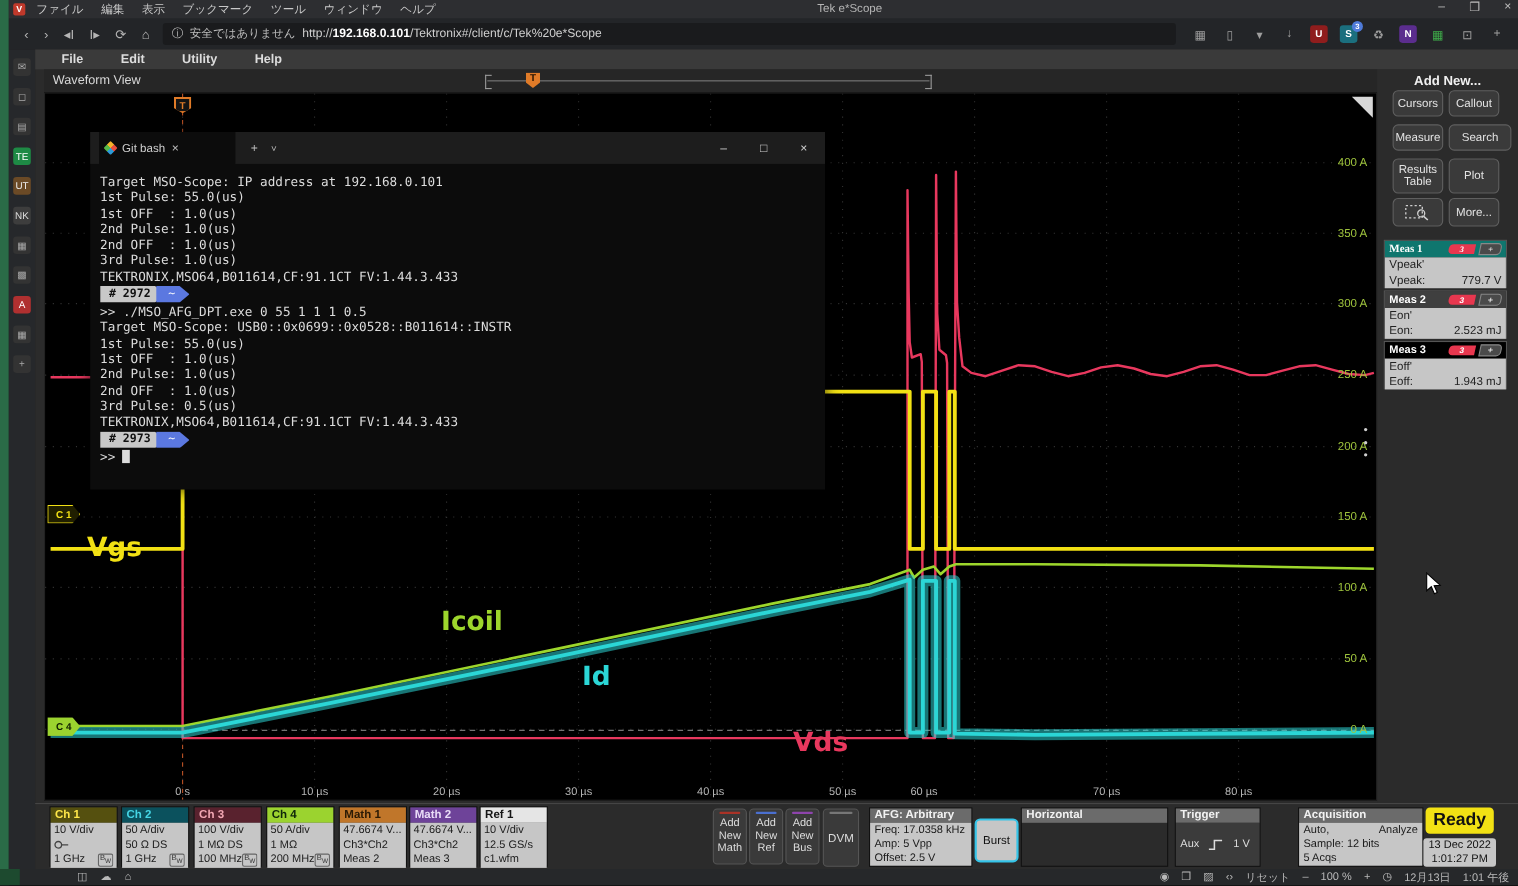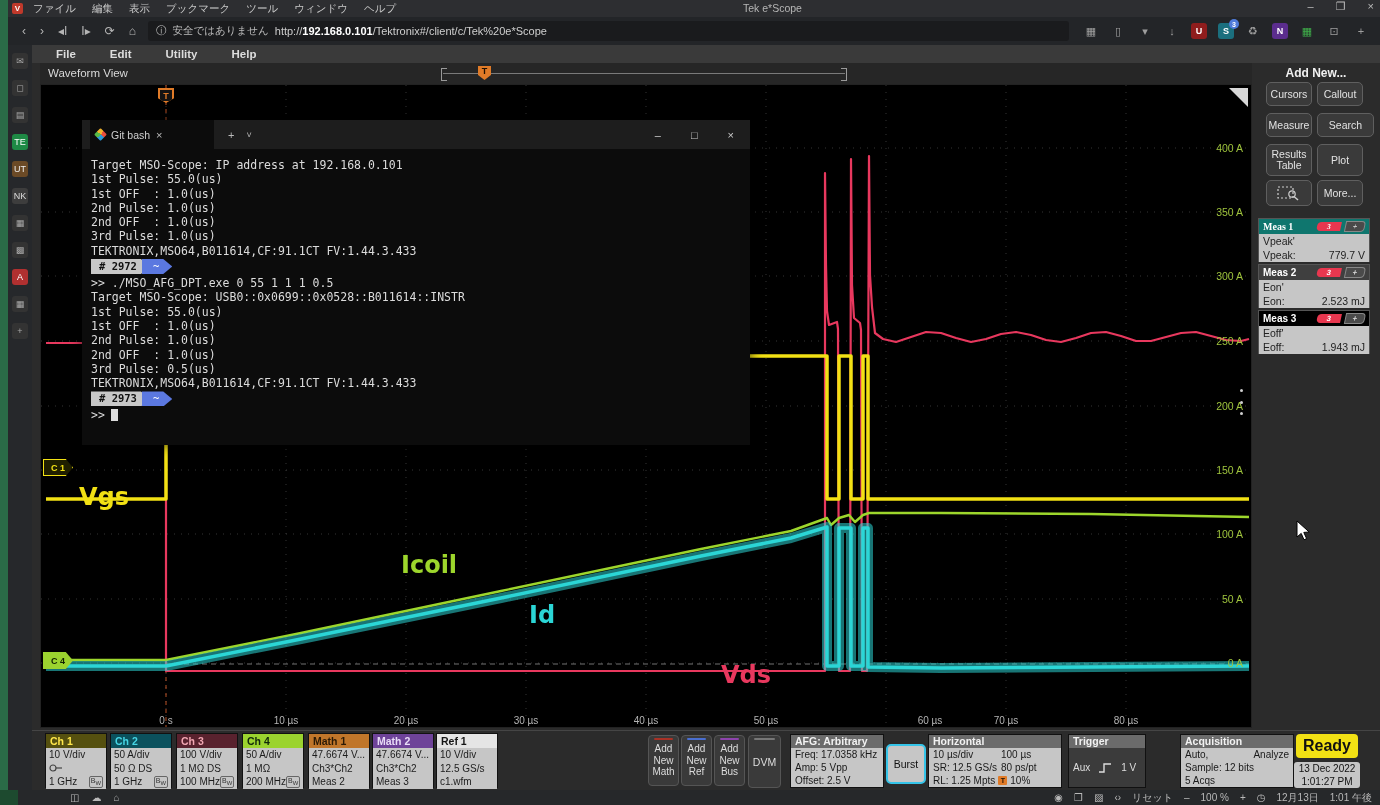--- a/index.html
+++ b/index.html
@@ -245,21 +245,21 @@
           <div class="amp-label" style="left: 1150px; top: 385px;">150 A</div>
           <div class="amp-label" style="left: 1150px; top: 449px;">100 A</div>
           <div class="amp-label" style="left: 1150px; top: 514px;">50 A</div>
           <div class="amp-label" style="left: 1150px; top: 578px;">0 A</div>
           <div class="time-label" style="left: 125px; top: 630px;">0 s</div>
           <div class="time-label" style="left: 245px; top: 630px;">10 µs</div>
           <div class="time-label" style="left: 365px; top: 630px;">20 µs</div>
           <div class="time-label" style="left: 485px; top: 630px;">30 µs</div>
           <div class="time-label" style="left: 605px; top: 630px;">40 µs</div>
           <div class="time-label" style="left: 725px; top: 630px;">50 µs</div>
-          <div class="time-label" style="left: 889px; top: 630px;">60 µs</div>
+          <div class="time-label" style="left: 799px; top: 630px;">60 µs</div>
           <div class="time-label" style="left: 965px; top: 630px;">70 µs</div>
           <div class="time-label" style="left: 1085px; top: 630px;">80 µs</div>
           <div class="trace-label" style="left: 38px; top: 398px; color: rgb(242, 225, 20);">Vgs</div>
           <div class="trace-label" style="left: 360px; top: 466px; color: rgb(157, 214, 44);">Icoil</div>
           <div class="trace-label" style="left: 448px; top: 516px; color: rgb(43, 214, 214); margin-left: 40px;">Id</div>
           <div class="trace-label" style="left: 680px; top: 576px; color: rgb(232, 56, 94);">Vds</div>
         </div>
       <div class="ch-flag" id="c1-flag" style="top:374px;">C 1</div>
       <div class="ch-flag" id="c4-flag" style="top:567px;">C 4</div>
       <div id="t-flag">
@@ -498,35 +498,20 @@
         <div class="panel-body">
           <div class="pb-row">Freq: 17.0358 kHz</div>
           <div class="pb-row">Amp: 5 Vpp</div>
           <div class="pb-row">Offset: 2.5 V</div>
         </div>
       </div>
       <div id="burst-btn">Burst</div>
 
       <div class="panel" id="horiz-panel">
         <div class="panel-head">Horizontal</div>
-        <div class="panel-body">
-          <div class="pb-row">
-              <span style="width:68px;">10 µs/div</span>
-              <span>100 µs</span>
-            </div>
-          <div class="pb-row">
-              <span style="width:68px;">SR: 12.5 GS/s</span>
-              <span>80 ps/pt</span>
-            </div>
-          <div class="pb-row">
-              <span>RL: 1.25 Mpts</span>
-              <span class="t-pos-ico">T</span>
-              <span>10%</span>
-            </div>
-        </div>
       </div>
 
       <div class="panel" id="trig-panel">
         <div class="panel-head">Trigger</div>
         <div class="panel-body">
           <div class="pb-row" style="height:39px;gap:8px;">
             <span>Aux</span>
             <svg width="15" height="12">
               <polyline points="1,10 6,10 6,2 13,2" fill="none" stroke="#ddd" stroke-width="1.4"></polyline>
             </svg>

